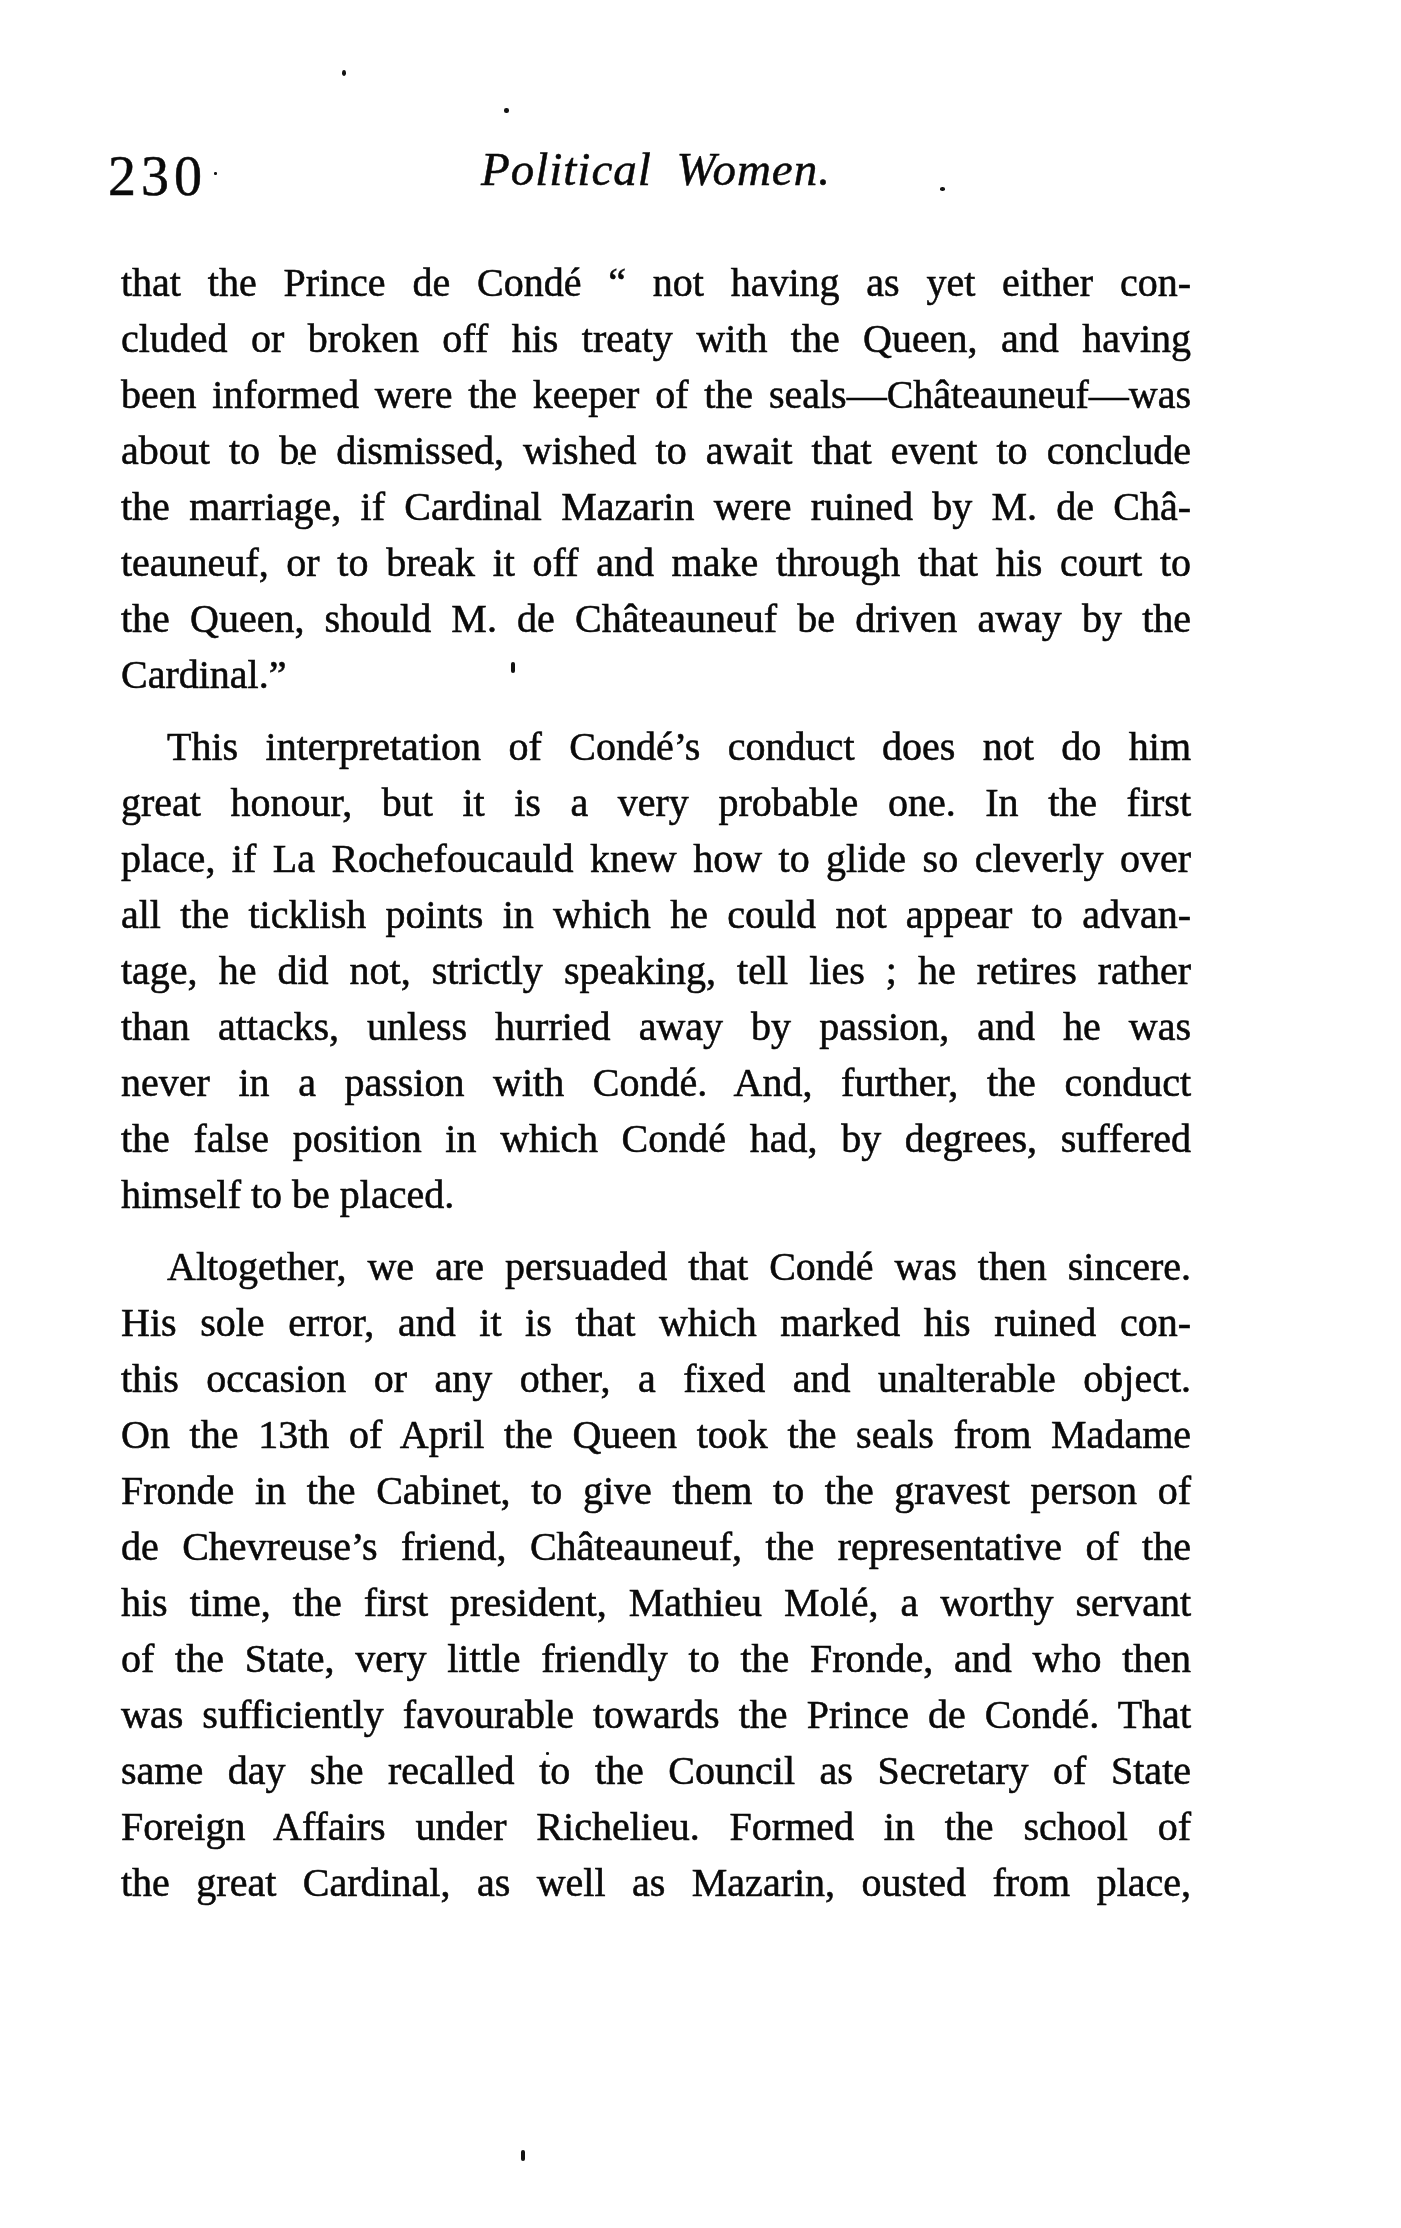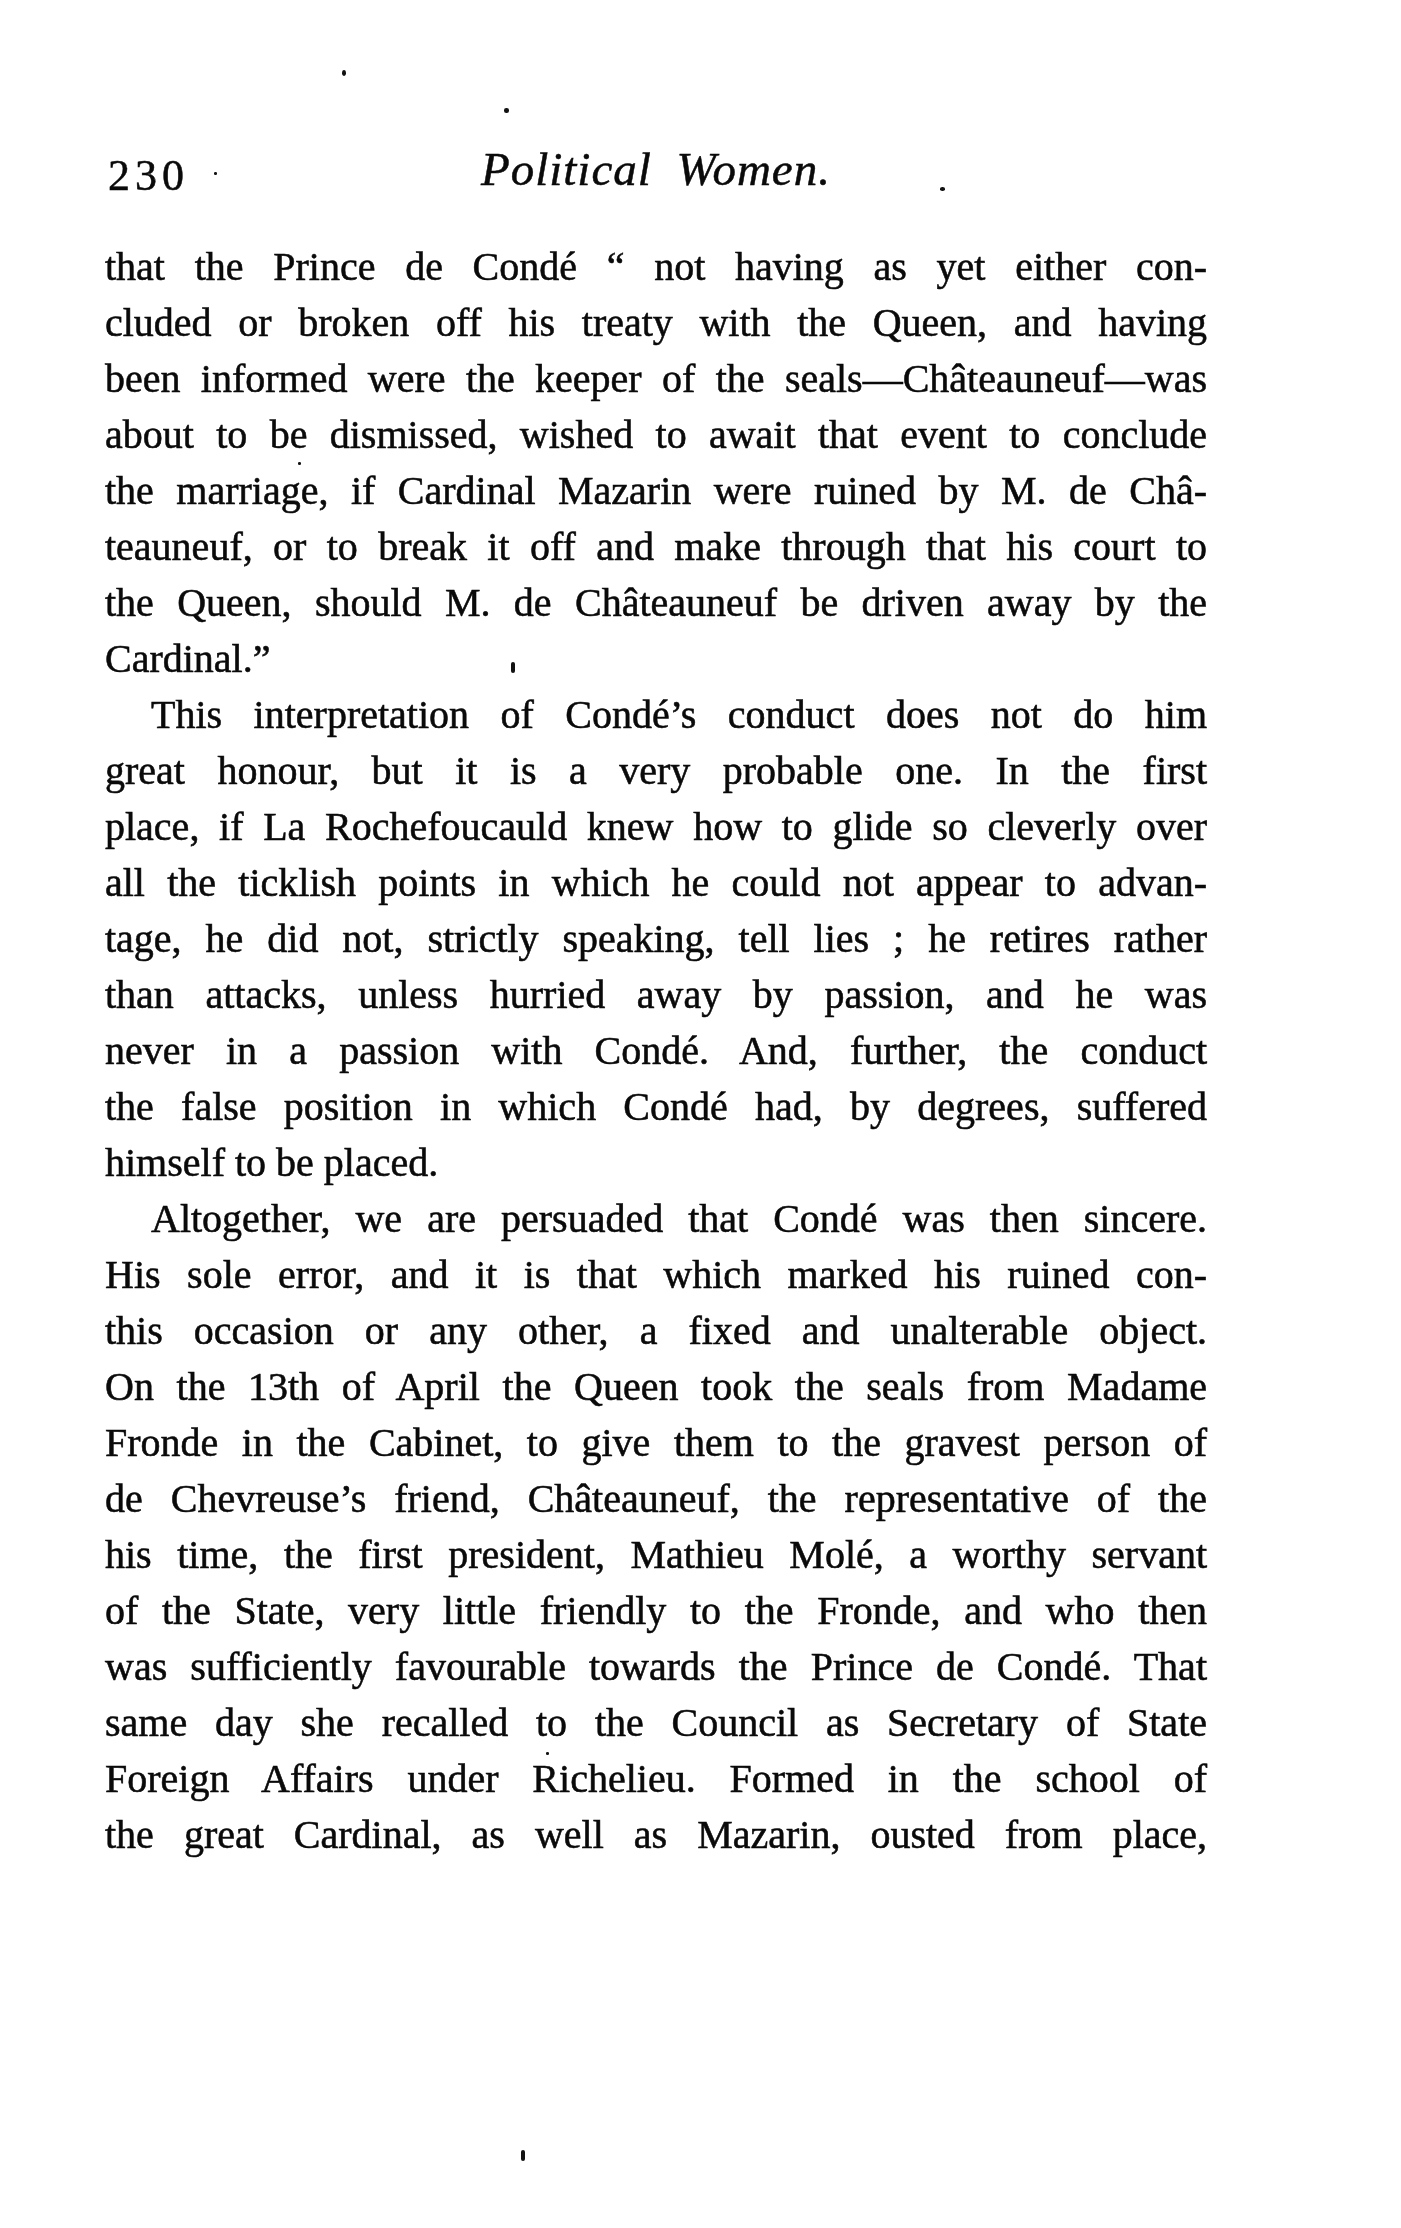--- a/index.html
+++ b/index.html
@@ -12,22 +12,22 @@
     width: 1401px;
     height: 2228px;
     background: #ffffff;
     overflow: hidden;
     font-family: "Liberation Serif", "DejaVu Serif", serif;
     color: #0a0a0a;
   }
   .page-number {
     position: absolute;
     left: 108px;
-    top: 150px;
-    font-size: 44px;
+    top: 144px;
+    font-size: 56px;
     letter-spacing: 5px;
     -webkit-text-stroke: 0.5px #0a0a0a;
   }
   .running-title {
     position: absolute;
     left: 105px;
     top: 142px;
     width: 1102px;
     text-align: center;
     font-style: italic;
@@ -38,21 +38,21 @@
   }
   .page-body {
     position: absolute;
     left: 105px;
     top: 239px;
     width: 1102px;
     font-size: 40px;
     line-height: 56px;
     -webkit-text-stroke: 0.55px #0a0a0a;
   }
-  .paragraph { margin: 0; padding: 0; }
+  .paragraph { margin: 16px; padding: 0; }
   .line {
     height: 56px;
     text-align: justify;
     text-align-last: justify;
     white-space: nowrap;
   }
   .line.indent { text-indent: 46px; }
   .line.para-end {
     text-align: right;
     text-align-last: left;

